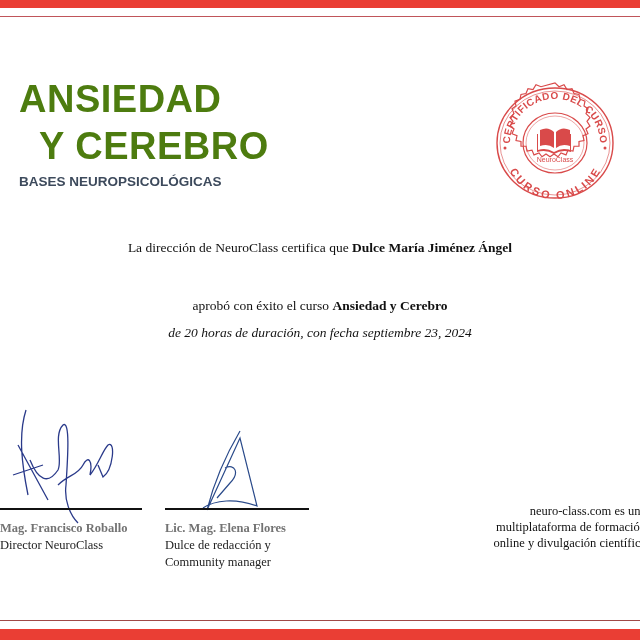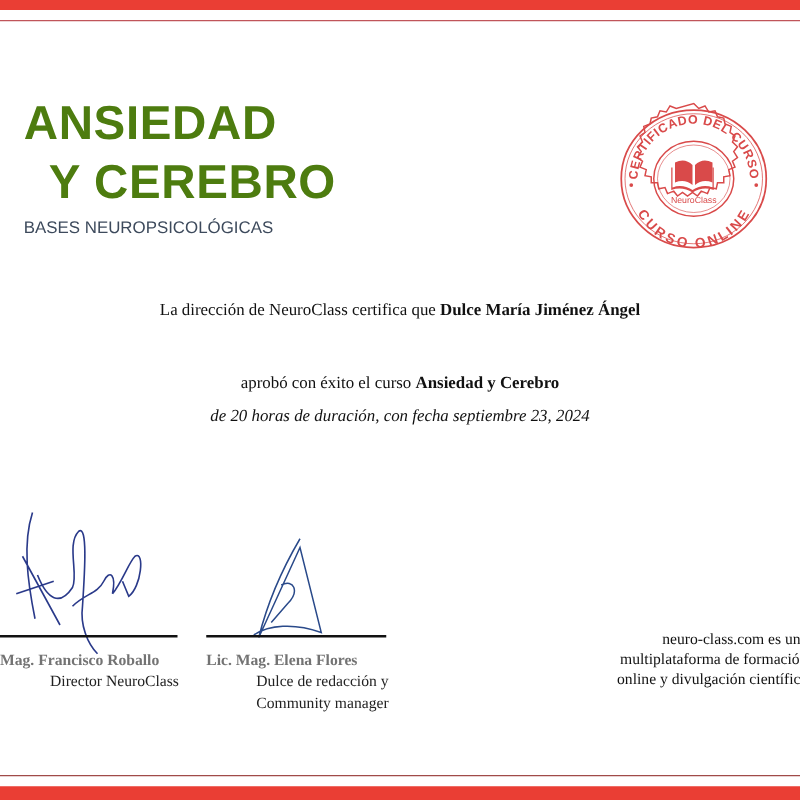--- a/index.html
+++ b/index.html
@@ -6,32 +6,32 @@
   body { width:640px; height:640px; position:relative; overflow:hidden; background:#ffffff; font-family:"Liberation Serif", serif; }
   .band { position:absolute; left:0; width:640px; background:#ea3e34; }
   .band-top { top:0; height:8px; }
   .band-bottom { top:629px; height:11px; }
   .rule { position:absolute; left:0; width:640px; height:1px; background:#c0555a; }
   .rule-top { top:16px; }
   .rule-bottom { top:620px; background:#a04a48; }
   .title { position:absolute; left:19px; font-family:"Liberation Sans", sans-serif; font-weight:bold; color:#4d7c0f; letter-spacing:0.5px; }
   .t1 { top:78px; font-size:38px; line-height:42px; }
   .t2 { top:125px; font-size:38px; line-height:42px;margin-left:20px; }
-  .subtitle { position:absolute; left:19px; top:174px; font-family:"Liberation Sans", sans-serif; font-weight:normal; color:#3d4a5c; font-size:13.5px; }
+  .subtitle { position:absolute; left:19px; top:174px; font-family:"Liberation Sans", sans-serif; font-weight:bold; color:#3d4a5c; font-size:13.5px; }
   .seal { position:absolute; left:480px; top:78px; width:150px; height:130px; }
   .body-line { position:absolute; left:0; width:640px; text-align:center; font-size:13.5px; color:#111; }
   .l1 { top:240px; }
   .l2 { top:276px;margin-top:22px; }
   .l3 { top:325px;font-style:italic; }
   .body-line b { font-weight:bold; }
   .sigline { position:absolute; height:2px; background:#111; top:508px; }
   .s1 { left:0; width:142px; }
   .s2 { left:165px; width:144px; }
   .signame { position:absolute; font-weight:bold; font-size:12.5px; color:#737373; top:521px; }
-  .sigrole { position:absolute; font-size:12.5px; color:#222; line-height:17px;margin-left:40px; }
+  .sigrole { position:absolute; font-size:12.5px; color:#222; line-height:17px; }
   .sig-svg { position:absolute; }
   .info { position:absolute; right:-6px; top:503px; text-align:right; font-size:12.5px; line-height:16px; color:#111; width:200px; white-space:nowrap; }
 </style>
 </head>
 <body>
 
 <div class="band band-top"></div>
 <div class="rule rule-top"></div>
 
 <div class="title t1">ANSIEDAD</div>

